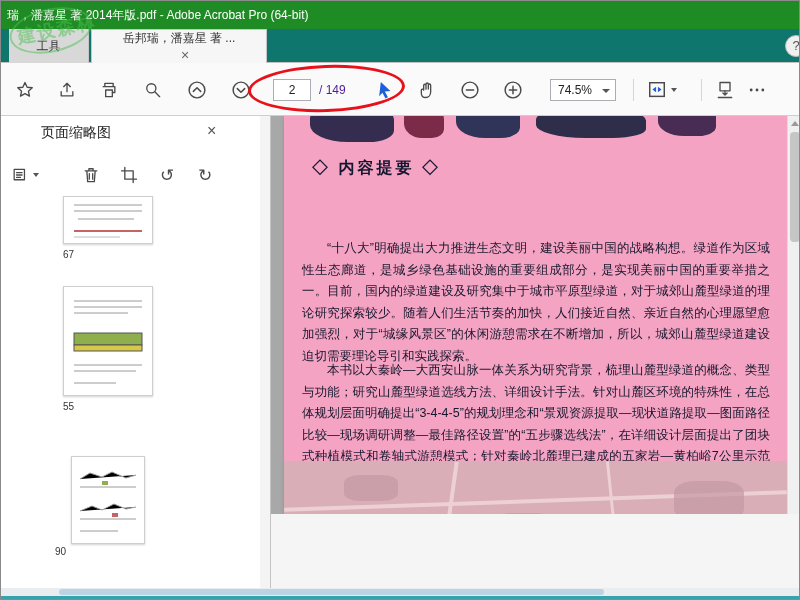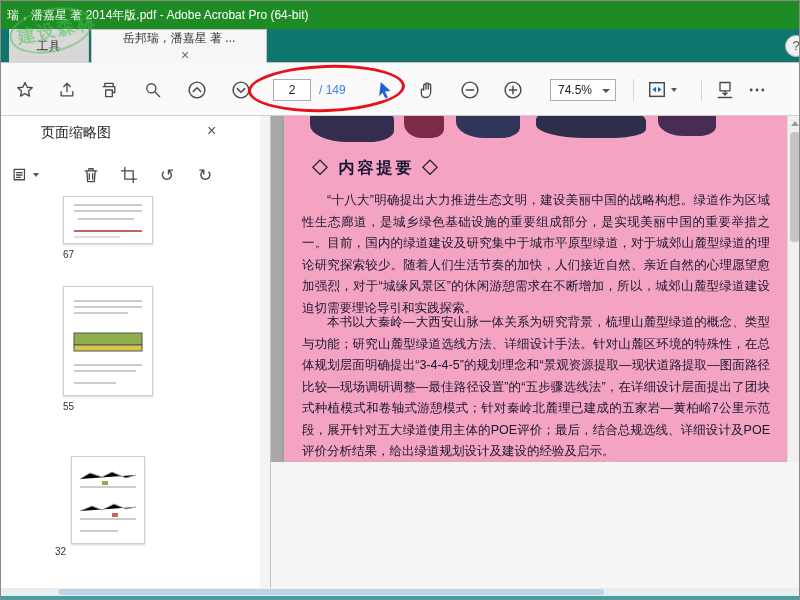--- a/index.html
+++ b/index.html
@@ -19,43 +19,43 @@
   .tab-doc { left:90px; width:176px; background:#f6f6f6; border:1px solid #c6c6c6; border-bottom:none;flex-direction:column; }
   .tab-close { margin-left:12px; color:#666; font-size:14px; cursor:pointer; }
   .help-btn { position:absolute; right:-6px; top:6px; width:22px; height:22px; border-radius:50%; background:#f0f0f0; border:1px solid #bbb; color:#555; font-size:13px; text-align:center; line-height:20px; }
 
   
   .toolbar { position:absolute; left:0; top:62px; width:800px; height:53px; background:#fafafa; border-bottom:1px solid #cfcfcf; }
   .icon-btn { position:absolute; top:13px; width:28px; height:28px; display:flex; align-items:center; justify-content:center; cursor:pointer; border-radius:3px; }
   .icon-btn svg { display:block; }
   .glyph { font-size:17px; color:#4a4a4a; }
   .page-field { position:absolute; left:272px; top:16px; width:38px; height:22px; border:1px solid #abadb3; background:#fff; text-align:center; font-size:12px; color:#222; }
-  .page-total { position:absolute; left:318px; top:20px; font-size:12px; color:#3b82f6; }
+  .page-total { position:absolute; left:318px; top:20px; font-size:12px; color:#4c1d95; }
   .zoom-box { position:absolute; left:549px; top:16px; width:66px; height:22px; border:1px solid #abadb3; background:#fff; font-size:12px; color:#222; line-height:20px; padding-left:7px; }
   .zoom-box .dd { position:absolute; right:5px; top:9px; width:0; height:0; border-left:4px solid transparent; border-right:4px solid transparent; border-top:4px solid #555; }
   .tb-sep { position:absolute; top:16px; width:1px; height:22px; background:#d5d5d5; }
   .dd-mini { width:0; height:0; border-left:3.5px solid transparent; border-right:3.5px solid transparent; border-top:4px solid #555; margin-left:3px; }
   .red-ellipse { position:absolute; left:247px; top:64px; width:157px; height:47px; border:3px solid #e8101a; border-radius:50%; transform:rotate(-2deg); z-index:30; pointer-events:none; }
 
   
   .sidebar { position:absolute; left:0; top:115px; width:270px; height:482px; background:#ffffff; border-right:1px solid #c4c4c4; }
   .side-header { position:absolute; left:12px; top:8px; font-size:14px; color:#222;margin-left:28px; }
   .side-close { position:absolute; left:206px; top:6px; font-size:16px; color:#555; cursor:pointer; }
   .side-tools { position:absolute; left:10px; top:42px; width:250px; height:34px; display:flex; align-items:center; gap:10px; }
   .side-tools .icon-btn { position:static; }
   .thumb { position:absolute; background:#fff; border:1px solid #cfcfcf; box-shadow:0 1px 2px rgba(0,0,0,.18); }
   .thumb-label { position:absolute; font-size:10px; color:#333; width:90px; text-align:left; }
   .side-scroll { position:absolute; right:0; top:0; width:10px; height:482px; background:#f4f4f4; }
 
   
-  .main { position:absolute; left:270px; top:115px; width:530px; height:346px; background:#a8a8a8; overflow:hidden; }
+  .main { position:absolute; left:270px; top:115px; width:530px; height:398px; background:#a8a8a8; overflow:hidden; }
   .pdfpage { position:absolute; left:13px; top:0; width:503px; height:500px; background:#f4a3c2; box-shadow:2px 2px 5px rgba(0,0,0,.35); overflow:hidden; }
   .cover-frag { position:absolute; border-radius:38% 42% 30% 45%; opacity:.92; }
   .doc-heading { position:absolute; left:28px; top:42px; font-size:16px; font-weight:bold; color:#151530; letter-spacing:3px; }
-  .doc-para { position:absolute; left:18px; width:468px; font-size:12.5px; line-height:1.72; color:#17172e; text-align:justify; text-indent:2em; }
+  .doc-para { position:absolute; left:18px; width:468px; font-size:12.5px; line-height:1.72; color:#17172e; text-align:justify; text-indent:2em;margin-top:48px; }
   .map { position:absolute; left:0; top:345px; width:503px; height:155px; background:#d9aeb6; overflow:hidden; }
   .road { position:absolute; background:#ecd0d4; }
   .patch { position:absolute; background:#c598a4; border-radius:30%; opacity:.7; }
   .qr { position:absolute; left:4px; top:70px; width:60px; height:70px; background:#17244d;
         background-image:repeating-linear-gradient(0deg,#17244d 0 4px,#e8e8ff 4px 7px),repeating-linear-gradient(90deg,#17244d 0 4px,rgba(232,232,255,.85) 4px 7px);
         background-blend-mode:multiply; border:3px solid #17244d; }
   .promo { position:absolute; left:68px; top:74px; width:70px; height:66px; background:linear-gradient(135deg,#1b2a55 0%,#3b2a55 40%,#c9a04a 70%,#1b2a55 100%); border:1px solid #0e1838; }
   .map-label { position:absolute; right:0px; top:88px; background:#8d1f2d; color:#fff; font-size:10px; padding:1px 5px; }
   .wm-dark { position:absolute; right:78px; bottom:10px; color:#3c3c46; font-size:13px; font-weight:bold; opacity:.85; }
   .wm-pink { position:absolute; right:2px; bottom:6px; color:#ff4f9a; font-size:14px; font-style:italic; font-weight:bold; opacity:.9; }
@@ -257,21 +257,21 @@
             <path d="M8 22l10-6 12 4 10-5 14 6 10-3"></path>
             <line x1="8" y1="30" x2="64" y2="30"></line>
             <path d="M8 54l12-5 10 4 12-6 12 5 10-2"></path>
             <line x1="8" y1="62" x2="64" y2="62"></line>
             <line x1="8" y1="74" x2="46" y2="74"></line>
           </g>
           <rect x="30" y="24" width="6" height="4" fill="#8fae4e"></rect>
           <rect x="40" y="56" width="6" height="4" fill="#c56464"></rect>
         </svg>
     </div>
-    <div class="thumb-label" style="left:54px; top:430px;">32</div>
+    <div class="thumb-label" style="left:54px; top:430px;">90</div>
 
     <div class="side-scroll"></div>
   </div>
 
   <div class="main">
     <div class="pdfpage">
 
       <div class="cover-frag" style="left:26px; top:-12px; width:84px; height:38px; background:#232347;"></div>
       <div class="cover-frag" style="left:120px; top:-10px; width:40px; height:32px; background:#70203d;"></div>
       <div class="cover-frag" style="left:172px; top:-14px; width:64px; height:36px; background:#202a50;"></div>

